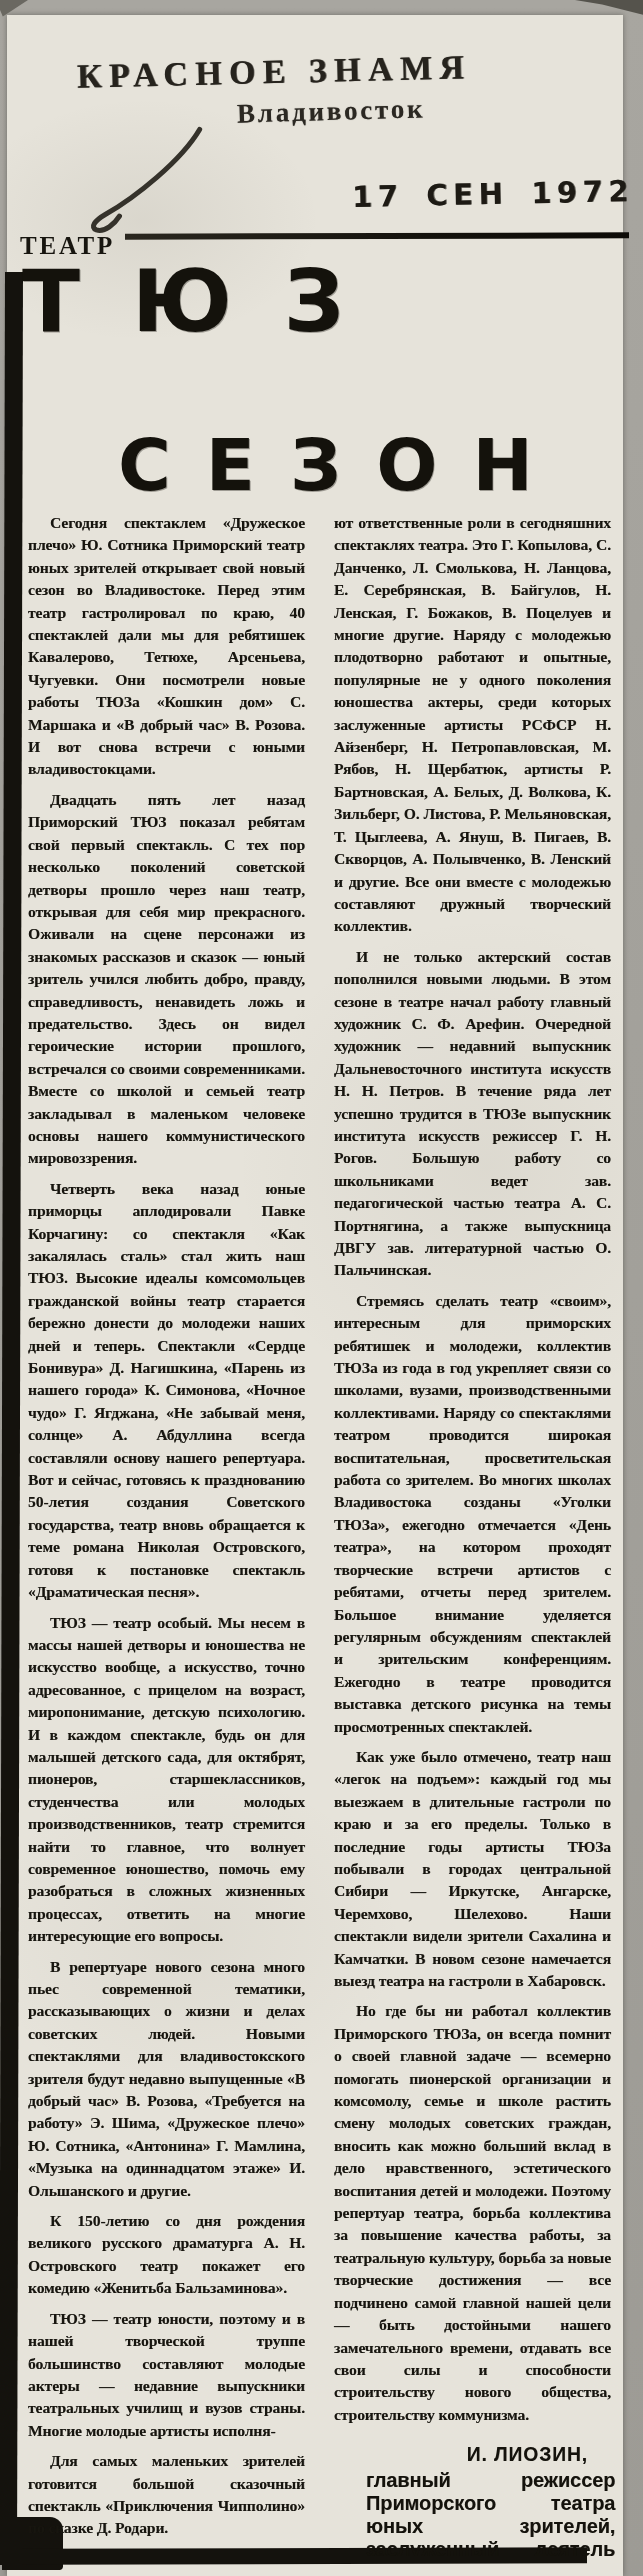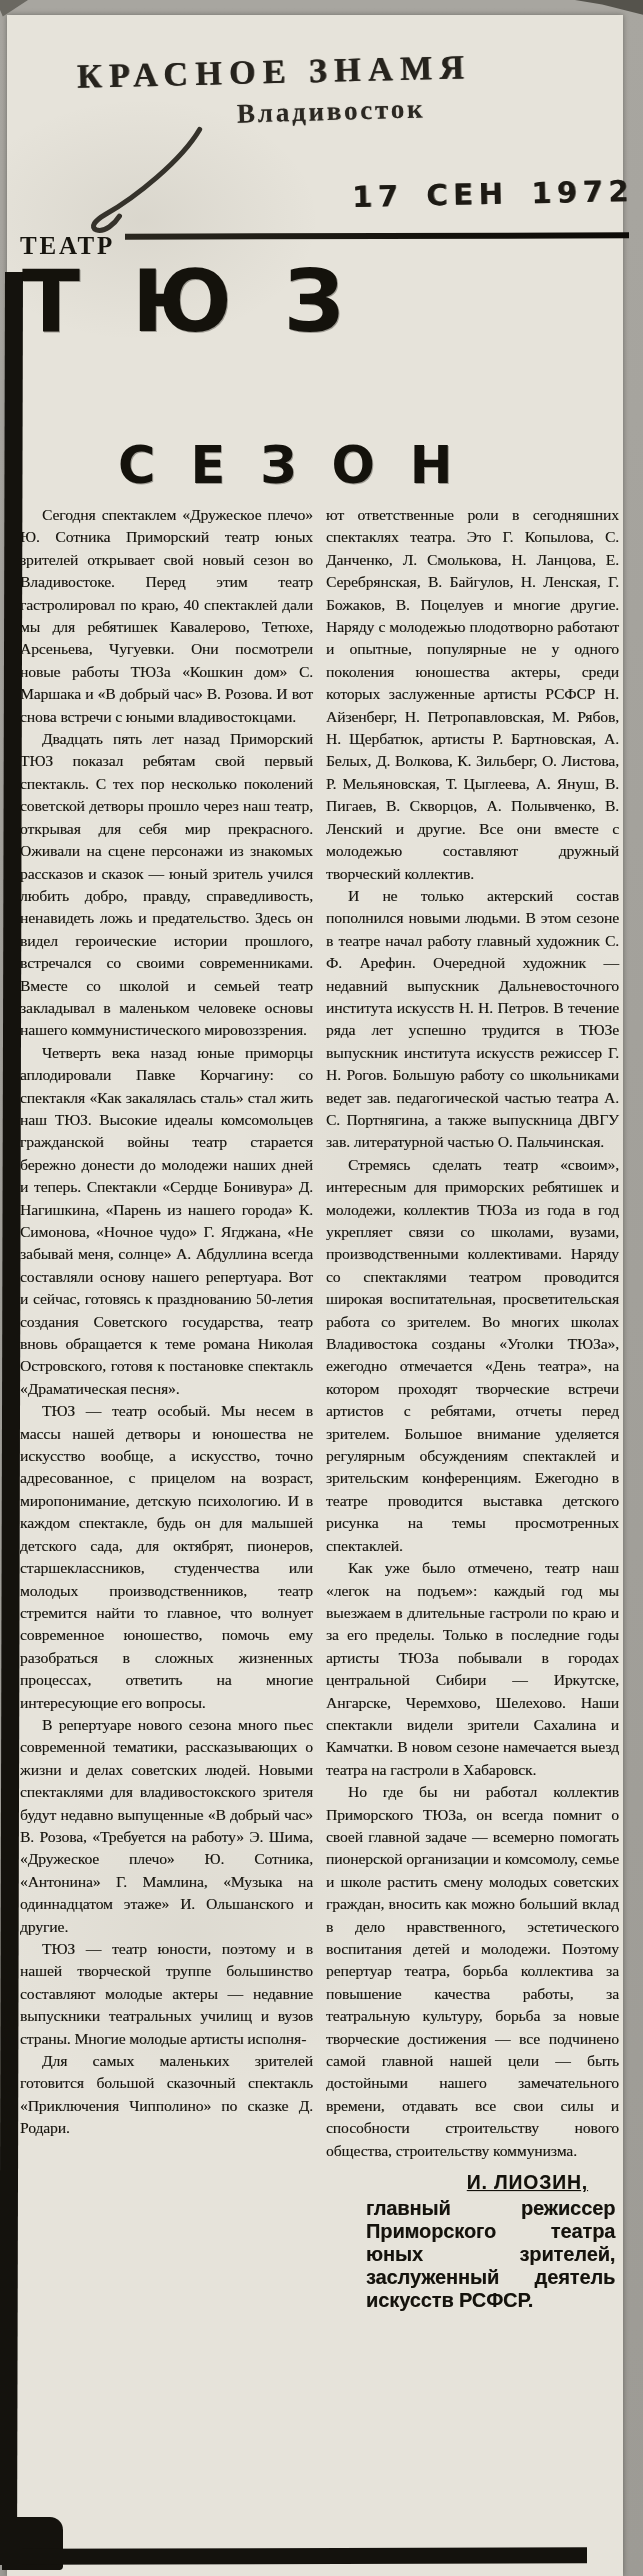--- a/index.html
+++ b/index.html
@@ -37,30 +37,30 @@
   .kicker{position:absolute;left:20px;top:232px;font-family:"Liberation Serif",serif;font-weight:bold;
         font-size:25px;letter-spacing:2.8px;color:#17150f;}
   .rule{position:absolute;left:125px;top:233px;width:504px;height:6.4px;
         background:linear-gradient(90deg,#2a271f,#14120c 60%,#0d0b07);transform:rotate(-.15deg);}
 
   
   .hl{position:absolute;font-family:"DejaVu Sans",sans-serif;font-weight:bold;color:#14120c;
         white-space:nowrap;text-shadow:0.9px 0.9px 0 rgba(20,18,12,.35);}
   .hl1{left:22px;top:259px;font-size:85px;line-height:85px;letter-spacing:52px;}
   .hl2{left:24px;top:353px;font-size:65px;line-height:68px;letter-spacing:7.4px;}
-  .hl3{left:118px;top:427px;font-size:51px;line-height:77px;letter-spacing:35px;}
+  .hl3{left:118px;top:427px;font-size:72px;line-height:77px;letter-spacing:35px;}
 
   
   .columns{position:absolute;left:20px;top:504px;width:600px;height:2052px;display:flex;gap:13px;overflow:hidden;}
   .col{width:293px;font-family:"Liberation Serif",serif;font-size:15.6px;line-height:22.4px;
         color:#17150f;letter-spacing:-0.1px;text-shadow:0.3px 0.3px 0 rgba(23,21,15,.4);}
-  .col p{margin:0;text-indent:22px;text-align:justify;}
+  .col p{margin:8px;text-indent:22px;text-align:justify;font-weight:bold;}
   .col p.cont{text-indent:0;}
-  .sig-name{margin-top:10px;text-align:right;padding-right:31px;font-family:"Liberation Sans",sans-serif;
-        font-weight:bold;font-size:19.3px;letter-spacing:0.9px;color:#14120c;text-decoration:underline;}
+  .sig-name{margin-top:18px;text-align:right;padding-right:31px;font-family:"Liberation Sans",sans-serif;
+        font-weight:bold;font-size:19.3px;letter-spacing:0.9px;color:#14120c;}
   .sig-title{margin:2.8px 3.7px 0 40px;font-family:"Liberation Sans",sans-serif;font-weight:bold;
         font-size:20px;line-height:23px;text-align:justify;color:#14120c;}
 </style>
 </head>
 <body>
 
 <div class="page">
   <div class="paper"></div>
 
   <div class="speck-tl"></div>
@@ -84,20 +84,21 @@
   <div class="hl hl1">ТЮЗ</div>
   <div class="hl hl3">СЕЗОН</div>
 
   <div class="columns">
     <div class="col">
       <p>Сегодня спектаклем «Дружеское плечо» Ю. Сотника Приморский театр юных зрителей открывает свой новый сезон во Владивостоке. Перед этим театр гастролировал по краю, 40 спектаклей дали мы для ребятишек Кавалерово, Тетюхе, Арсеньева, Чугуевки. Они посмотрели новые работы ТЮЗа «Кошкин дом» С. Маршака и «В добрый час» В. Розова. И вот снова встречи с юными владивостокцами.</p>
       <p>Двадцать пять лет назад Приморский ТЮЗ показал ребятам свой первый спектакль. С тех пор несколько поколений советской детворы прошло через наш театр, открывая для себя мир прекрасного. Оживали на сцене персонажи из знакомых рассказов и сказок — юный зритель учился любить добро, правду, справедливость, ненавидеть ложь и предательство. Здесь он видел героические истории прошлого, встречался со своими современниками. Вместе со школой и семьей театр закладывал в маленьком человеке основы нашего коммунистического мировоззрения.</p>
       <p>Четверть века назад юные приморцы аплодировали Павке Корчагину: со спектакля «Как закалялась сталь» стал жить наш ТЮЗ. Высокие идеалы комсомольцев гражданской войны театр старается бережно донести до молодежи наших дней и теперь. Спектакли «Сердце Бонивура» Д. Нагишкина, «Парень из нашего города» К. Симонова, «Ночное чудо» Г. Ягджана, «Не забывай меня, солнце» А. Абдуллина всегда составляли основу нашего репертуара. Вот и сейчас, готовясь к празднованию 50-летия создания Советского государства, театр вновь обращается к теме романа Николая Островского, готовя к постановке спектакль «Драматическая песня».</p>
       <p>ТЮЗ — театр особый. Мы несем в массы нашей детворы и юношества не искусство вообще, а искусство, точно адресованное, с прицелом на возраст, миропонимание, детскую психологию. И в каждом спектакле, будь он для малышей детского сада, для октябрят, пионеров, старшеклассников, студенчества или молодых производственников, театр стремится найти то главное, что волнует современное юношество, помочь ему разобраться в сложных жизненных процессах, ответить на многие интересующие его вопросы.</p>
       <p>В репертуаре нового сезона много пьес современной тематики, рассказывающих о жизни и делах советских людей. Новыми спектаклями для владивостокского зрителя будут недавно выпущенные «В добрый час» В. Розова, «Требуется на работу» Э. Шима, «Дружеское плечо» Ю. Сотника, «Антонина» Г. Мамлина, «Музыка на одиннадцатом этаже» И. Ольшанского и другие.</p>
+      <p>К 150-летию со дня рождения великого русского драматурга А. Н. Островского театр покажет его комедию «Женитьба Бальзаминова».</p>
       <p>ТЮЗ — театр юности, поэтому и в нашей творческой труппе большинство составляют молодые актеры — недавние выпускники театральных училищ и вузов страны. Многие молодые артисты исполня-</p>
       <p>Для самых маленьких зрителей готовится большой сказочный спектакль «Приключения Чипполино» по сказке Д. Родари.</p>
     </div>
     <div class="col">
       <p class="cont">ют ответственные роли в сегодняшних спектаклях театра. Это Г. Копылова, С. Данченко, Л. Смолькова, Н. Ланцова, Е. Серебрянская, В. Байгулов, Н. Ленская, Г. Божаков, В. Поцелуев и многие другие. Наряду с молодежью плодотворно работают и опытные, популярные не у одного поколения юношества актеры, среди которых заслуженные артисты РСФСР Н. Айзенберг, Н. Петропавловская, М. Рябов, Н. Щербатюк, артисты Р. Бартновская, А. Белых, Д. Волкова, К. Зильберг, О. Листова, Р. Мельяновская, Т. Цыглеева, А. Януш, В. Пигаев, В. Скворцов, А. Полывченко, В. Ленский и другие. Все они вместе с молодежью составляют дружный творческий коллектив.</p>
       <p>И не только актерский состав пополнился новыми людьми. В этом сезоне в театре начал работу главный художник С. Ф. Арефин. Очередной художник — недавний выпускник Дальневосточного института искусств Н. Н. Петров. В течение ряда лет успешно трудится в ТЮЗе выпускник института искусств режиссер Г. Н. Рогов. Большую работу со школьниками ведет зав. педагогической частью театра А. С. Портнягина, а также выпускница ДВГУ зав. литературной частью О. Пальчинская.</p>
       <p>Стремясь сделать театр «своим», интересным для приморских ребятишек и молодежи, коллектив ТЮЗа из года в год укрепляет связи со школами, вузами, производственными коллективами. Наряду со спектаклями театром проводится широкая воспитательная, просветительская работа со зрителем. Во многих школах Владивостока созданы «Уголки ТЮЗа», ежегодно отмечается «День театра», на котором проходят творческие встречи артистов с ребятами, отчеты перед зрителем. Большое внимание уделяется регулярным обсуждениям спектаклей и зрительским конференциям. Ежегодно в театре проводится выставка детского рисунка на темы просмотренных спектаклей.</p>
       <p>Как уже было отмечено, театр наш «легок на подъем»: каждый год мы выезжаем в длительные гастроли по краю и за его пределы. Только в последние годы артисты ТЮЗа побывали в городах центральной Сибири — Иркутске, Ангарске, Черемхово, Шелехово. Наши спектакли видели зрители Сахалина и Камчатки. В новом сезоне намечается выезд театра на гастроли в Хабаровск.</p>
       <p>Но где бы ни работал коллектив Приморского ТЮЗа, он всегда помнит о своей главной задаче — всемерно помогать пионерской организации и комсомолу, семье и школе растить смену молодых советских граждан, вносить как можно больший вклад в дело нравственного, эстетического воспитания детей и молодежи. Поэтому репертуар театра, борьба коллектива за повышение качества работы, за театральную культуру, борьба за новые творческие достижения — все подчинено самой главной нашей цели — быть достойными нашего замечательного времени, отдавать все свои силы и способности строительству нового общества, строительству коммунизма.</p>
       <div class="sig-name">И. ЛИОЗИН,</div>

